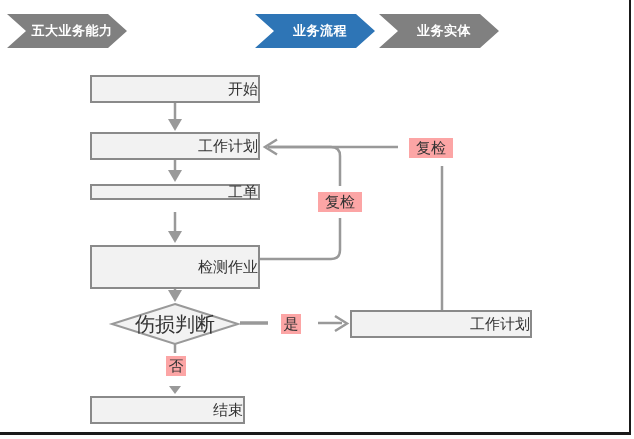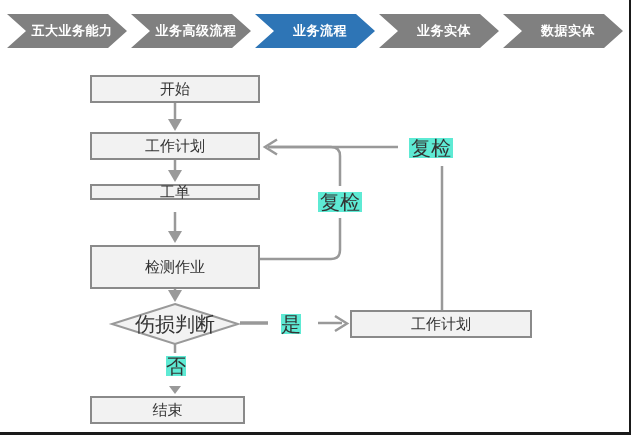--- a/index.html
+++ b/index.html
@@ -24,26 +24,26 @@
     display:flex;align-items:center;justify-content:center;
     font-size:13px;font-weight:bold;letter-spacing:0.5px;
     clip-path:polygon(0 0, calc(100% - 19px) 0, 100% 50%, calc(100% - 19px) 100%, 0 100%, 19px 50%);
     padding-left:10px;cursor:pointer;
   }
   .chevron.active{background:var(--accent);}
   
   .node{
     position:absolute;background:var(--node-fill);
     border:2px solid var(--node-border);
-    display:flex;align-items:center;justify-content:center;
+    display:flex;align-items:center;justify-content:flex-end;
     font-size:15px;color:var(--node-text);
   }
   .edge-label{
-    position:absolute;font-size:20px;color:var(--node-text);
-    background:#5eead4;text-align:center;line-height:20px;
+    position:absolute;font-size:15px;color:var(--node-text);
+    background:#fca5a5;text-align:center;line-height:20px;
   }
   .diamond-label{
     position:absolute;left:112px;top:304px;width:126px;height:40px;
     display:flex;align-items:center;justify-content:center;
     font-size:20px;color:var(--node-text);
   }
   svg.wires{position:absolute;left:0;top:0;pointer-events:none;}
   .c-line{stroke:var(--connector);stroke-width:2.5;fill:none;}
   .c-thick{stroke:var(--connector);stroke-width:3.5;fill:none;}
   .c-head{fill:var(--connector);stroke:none;}
@@ -53,31 +53,25 @@
   .frame-right{position:absolute;left:629px;top:0;width:2px;height:435px;background:var(--frame);}
   .frame-bottom{position:absolute;left:0;top:432px;width:631px;height:3px;background:var(--frame);}
 </style>
 </head>
 <body>
 
 <div class="nav">
   <div class="chevron" style="left:7px">
       <span>五大业务能力</span>
     </div>
-  <div class="chevron" style="left:131px">
-      <span>业务高级流程</span>
-    </div>
   <div class="chevron" style="left:379px">
       <span>业务实体</span>
     </div>
   <div class="chevron active" style="left:255px">
       <span>业务流程</span>
-    </div>
-  <div class="chevron" style="left:503px">
-      <span>数据实体</span>
     </div>
 </div>
 
 <svg class="wires" width="634" height="439" viewBox="0 0 634 439">
 
   <g>
     <path class="c-line" d="M175,103 V120"></path>
     <polygon class="c-head" points="168,119 182,119 175,131"></polygon>
   </g>
 

